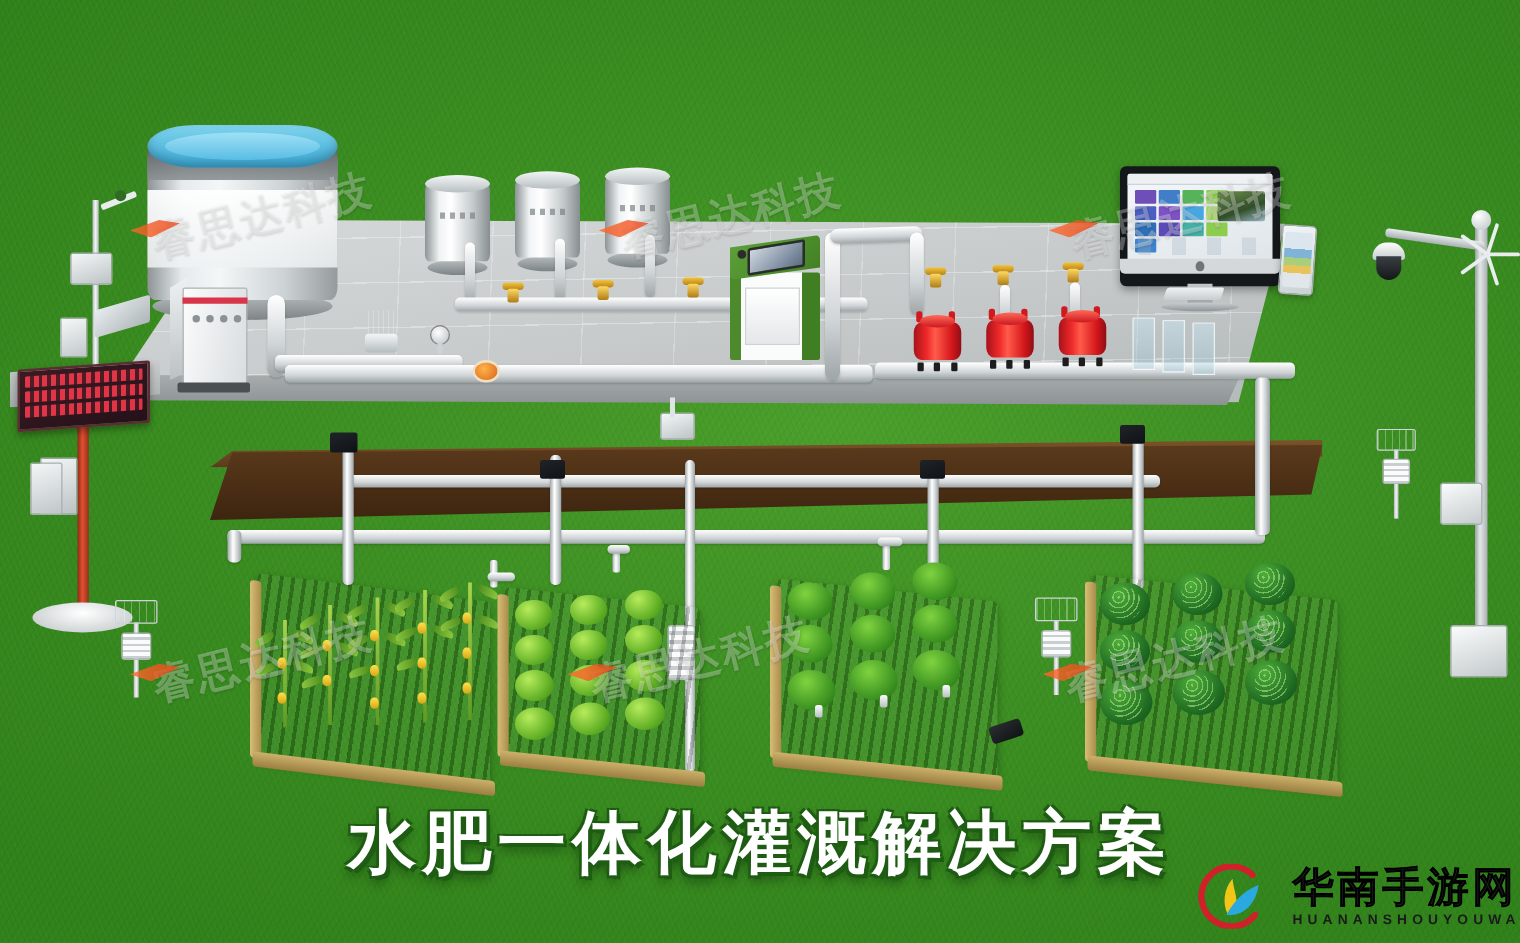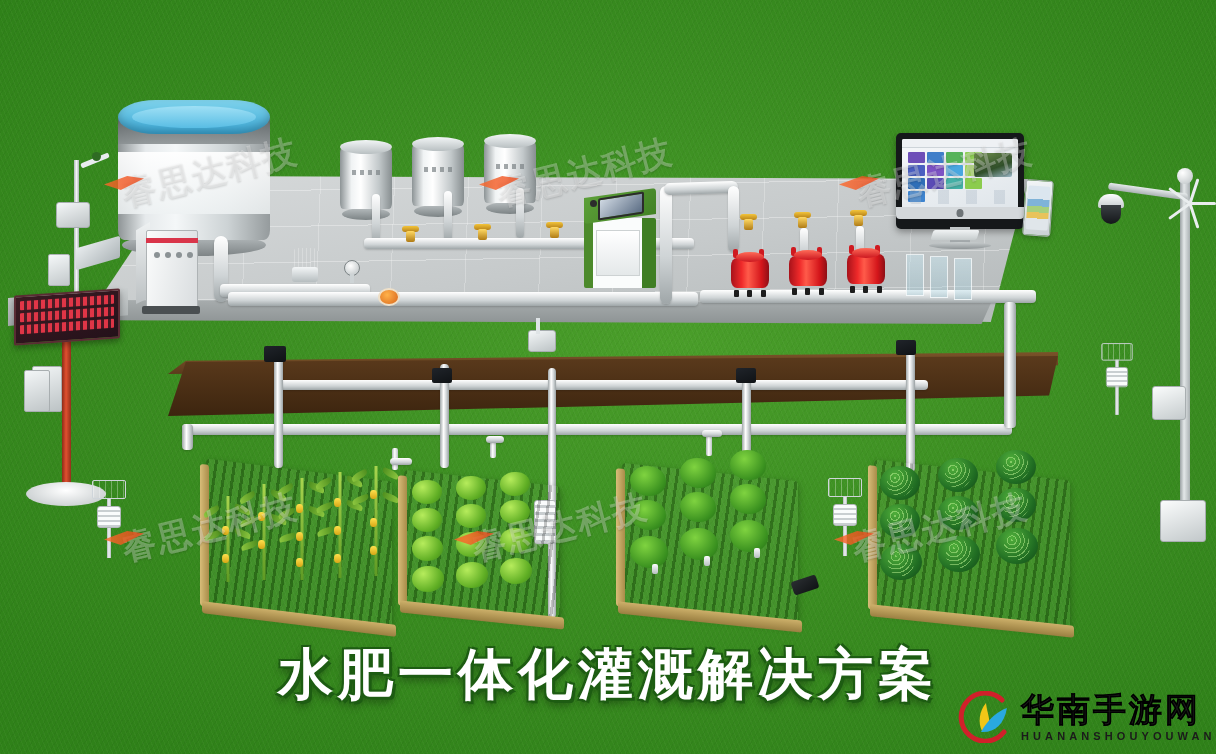--- a/index.html
+++ b/index.html
@@ -355,21 +355,21 @@
   #title {
     left:0; right:0; bottom:42px; text-align:center;
     font-family:"DejaVu Sans", sans-serif;
     font-size:55px; font-weight:700; color:#ffffff; letter-spacing:5px;
     text-shadow:
       3px 3px 0 #1d5c12, -2px -2px 0 #1d5c12, 2px -2px 0 #1d5c12, -2px 2px 0 #1d5c12,
       0 5px 9px rgba(0,0,0,.45);
   }
 
   
-  #logo { right:10px; bottom:8px; width:248px; height:58px; display:flex; align-items:center; gap:9px; }
+  #logo { right:10px; bottom:8px; width:248px; height:58px; display:flex; align-items:center; gap:22px; }
   #logo-mark { position:relative; width:54px; height:52px; flex:none; }
   #logo-text { display:flex; flex-direction:column; justify-content:center; }
   #logo-cn {
     font-family:"DejaVu Sans", sans-serif; font-size:33px; font-weight:700;
     color:#1b1b1b; letter-spacing:3px; line-height:1;
     -webkit-text-stroke:0.5px #000;
   }
   #logo-en {
     font-family:"Liberation Sans", sans-serif; font-size:11px; font-weight:700;
     color:#1b1b1b; letter-spacing:4.1px; margin-top:4px;

